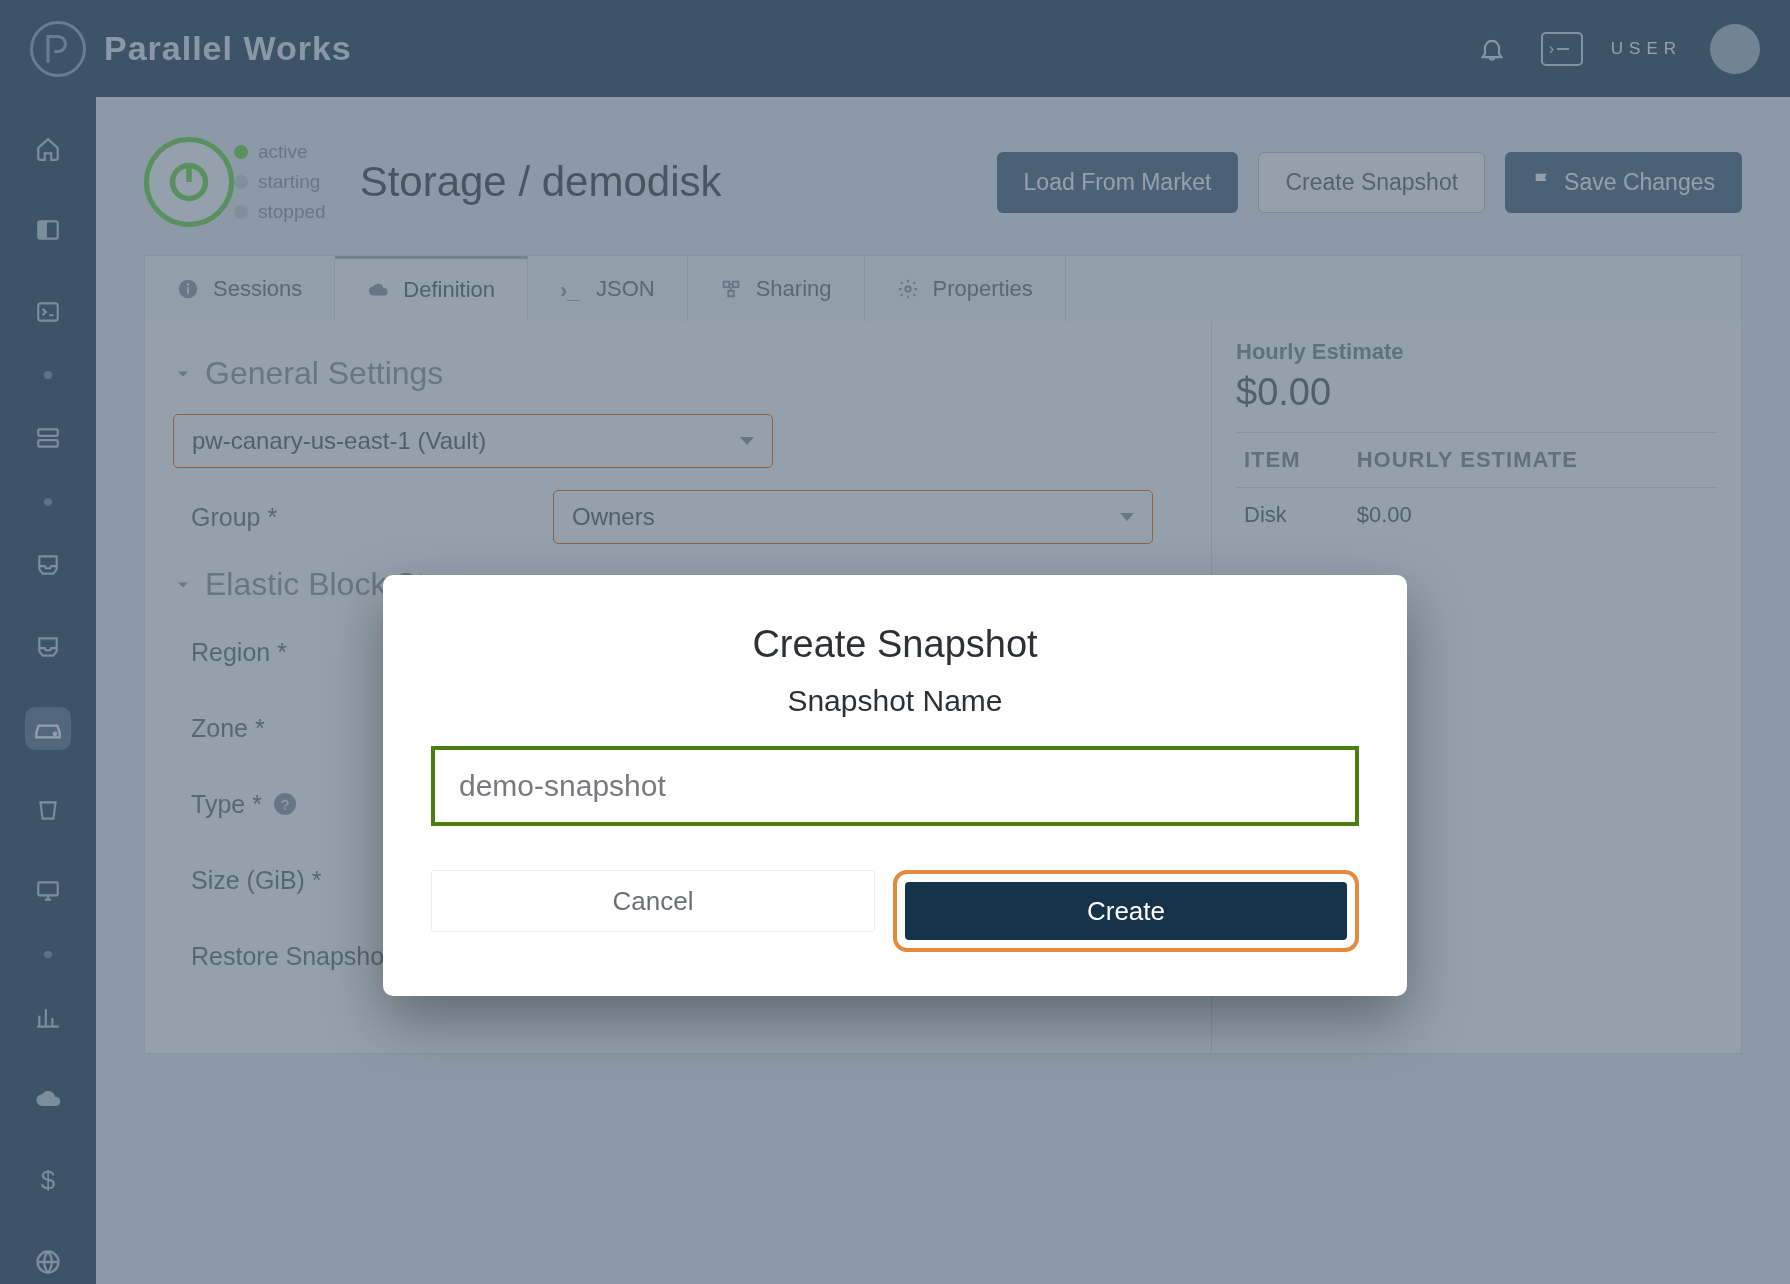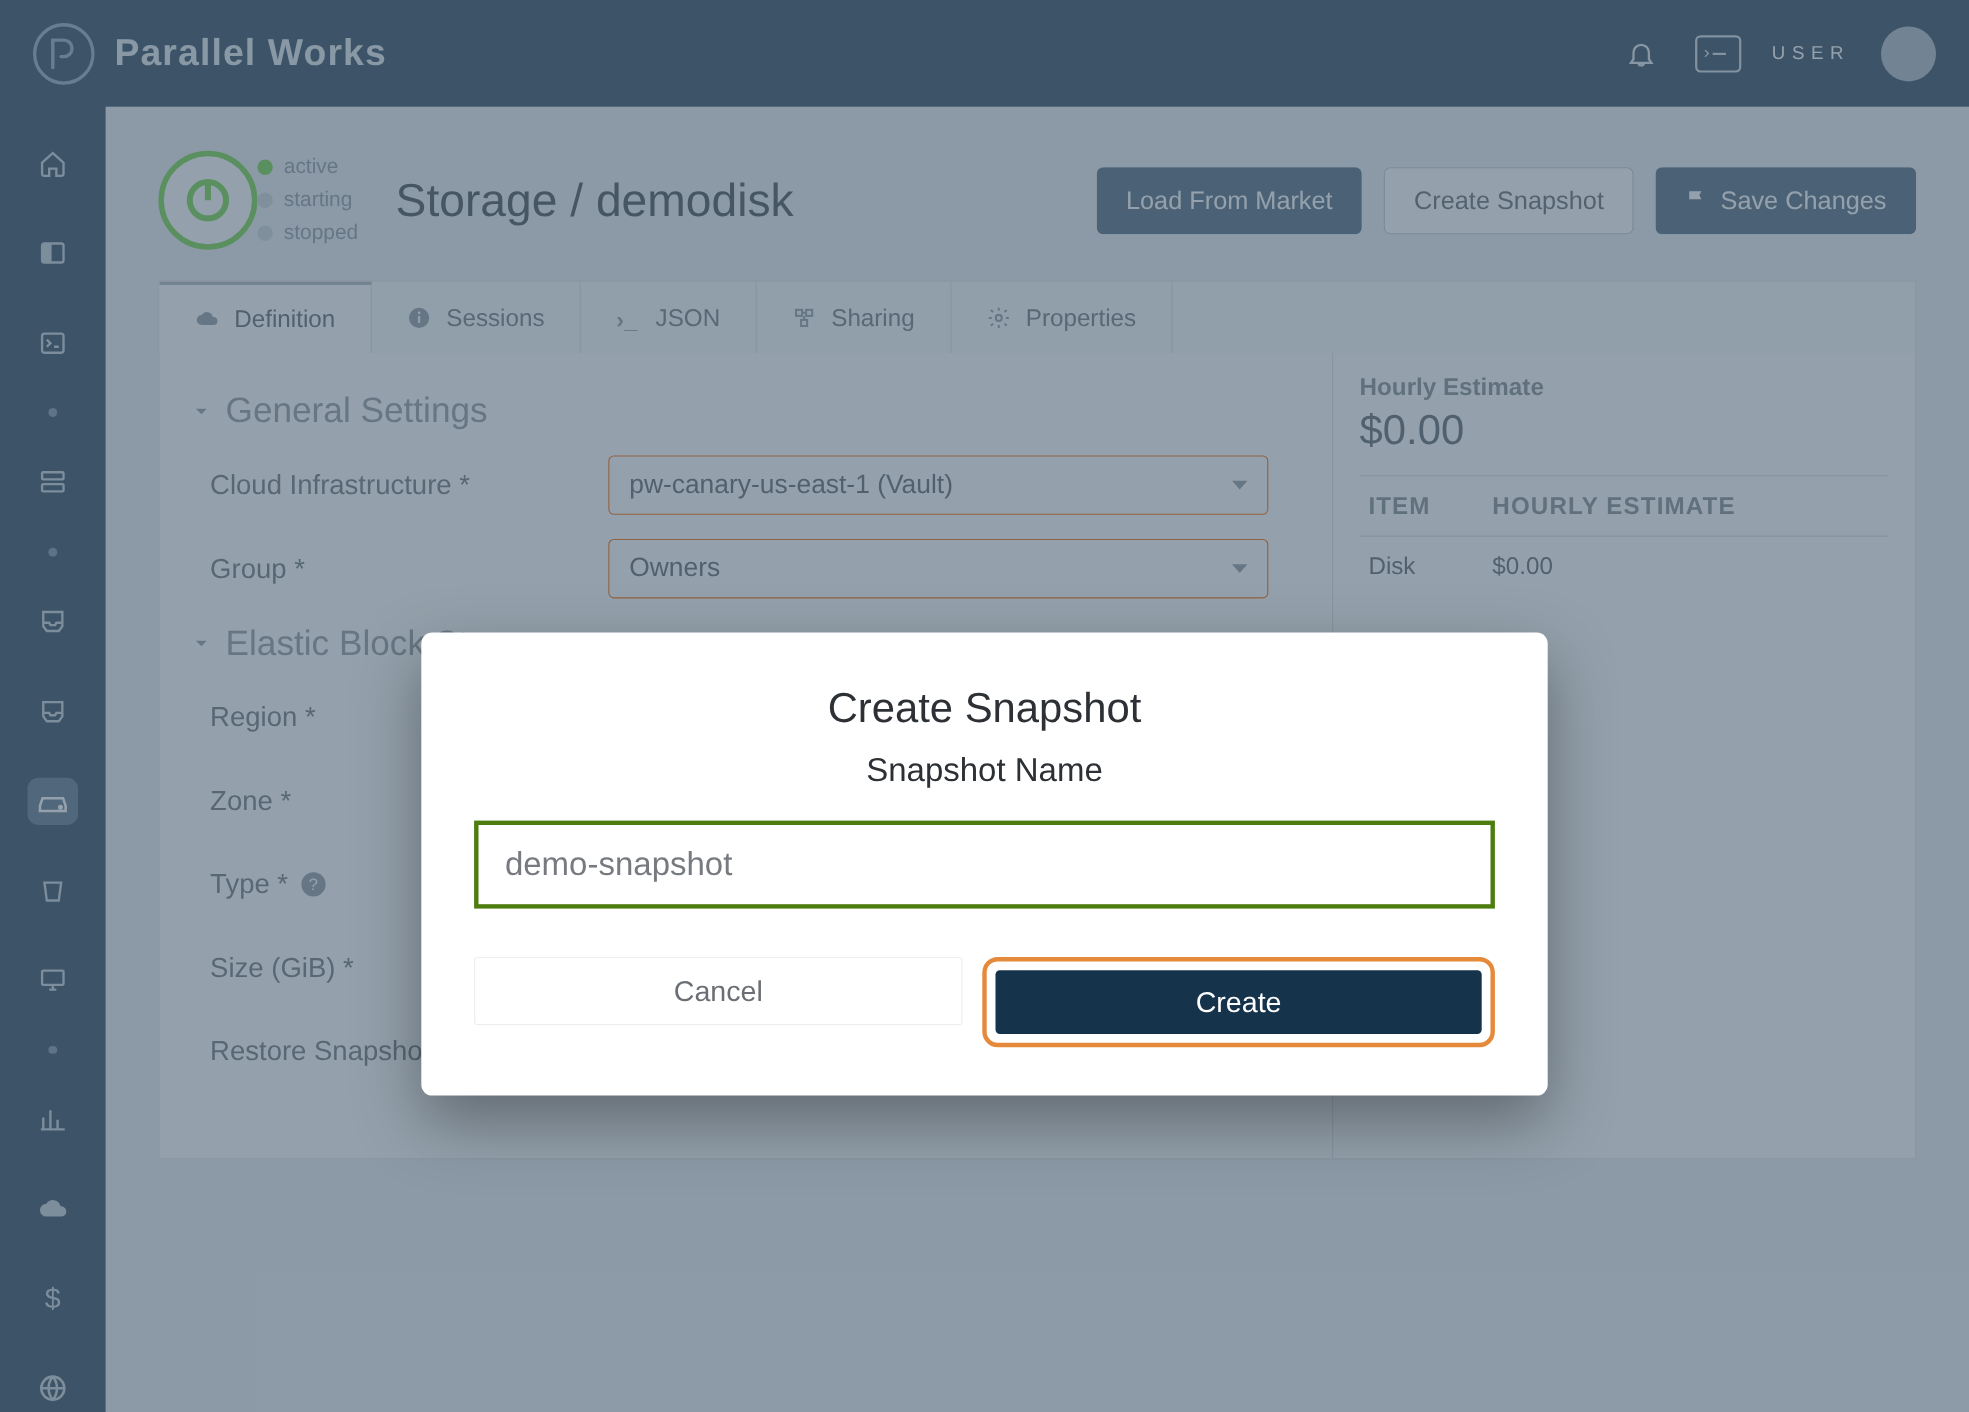--- a/index.html
+++ b/index.html
@@ -211,33 +211,33 @@
         <button class="btn btn-blue btn-flag">
           <svg width="22" height="22" viewBox="0 0 24 24" fill="#fff">
               <path d="M4 21V3h12l-2 4 2 4H4"></path>
             </svg>
           <span>Save Changes</span>
         </button>
       </div>
     </div>
 
     <div class="tabs">
-      <div class="tab active">
-        <svg viewBox="0 0 24 24" fill="#9aa0a6">
-            <path d="M19 18H7a5 5 0 010-10 6 6 0 0111 2 4 4 0 011 8z"></path>
-          </svg>
-        <span>Definition</span>
-      </div>
       <div class="tab">
         <svg viewBox="0 0 24 24" fill="#9aa0a6">
             <circle cx="12" cy="12" r="10"></circle>
             <rect x="11" y="10" width="2" height="7" fill="#fff"></rect>
             <circle cx="12" cy="7" r="1.3" fill="#fff"></circle>
           </svg>
         <span>Sessions</span>
+      </div>
+      <div class="tab active">
+        <svg viewBox="0 0 24 24" fill="#9aa0a6">
+            <path d="M19 18H7a5 5 0 010-10 6 6 0 0111 2 4 4 0 011 8z"></path>
+          </svg>
+        <span>Definition</span>
       </div>
       <div class="tab">
         <span class="ticon" style="font-weight:700;color:#9aa0a6">›_</span>
         <span>JSON</span>
       </div>
       <div class="tab">
         <svg viewBox="0 0 24 24" fill="none" stroke="#9aa0a6" stroke-width="2">
             <rect x="4" y="4" width="6" height="6"></rect>
             <rect x="14" y="4" width="6" height="6"></rect>
             <rect x="9" y="14" width="6" height="6"></rect>
@@ -256,21 +256,20 @@
 
     <div class="content-row">
       <div class="form-area">
         <div class="section-title">
           <svg width="20" height="20" viewBox="0 0 24 24" fill="#9aa0a6">
               <path d="M6 9l6 6 6-6z"></path>
             </svg>
           <span>General Settings</span>
         </div>
         <div class="form-row">
-          <div class="form-label">Cloud Infrastructure *</div>
           <div class="form-control">
               <span>pw-canary-us-east-1 (Vault)</span>
               <span class="caret-down"></span>
             </div>
         </div>
         <div class="form-row">
           <div class="form-label">Group *</div>
           <div class="form-control">
               <span>Owners</span>
               <span class="caret-down"></span>

